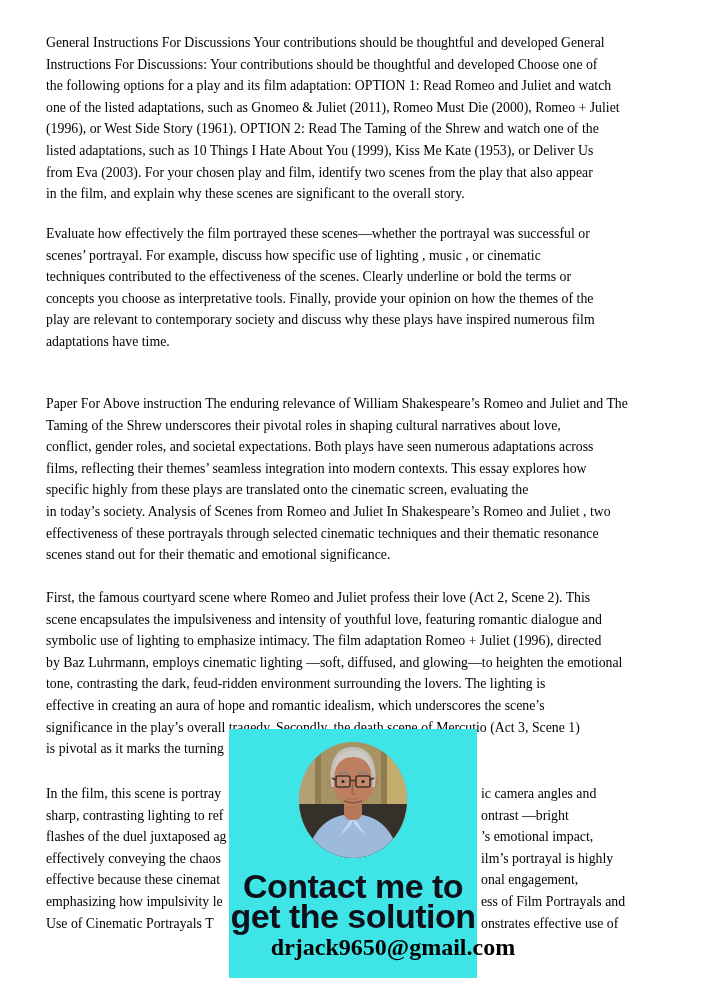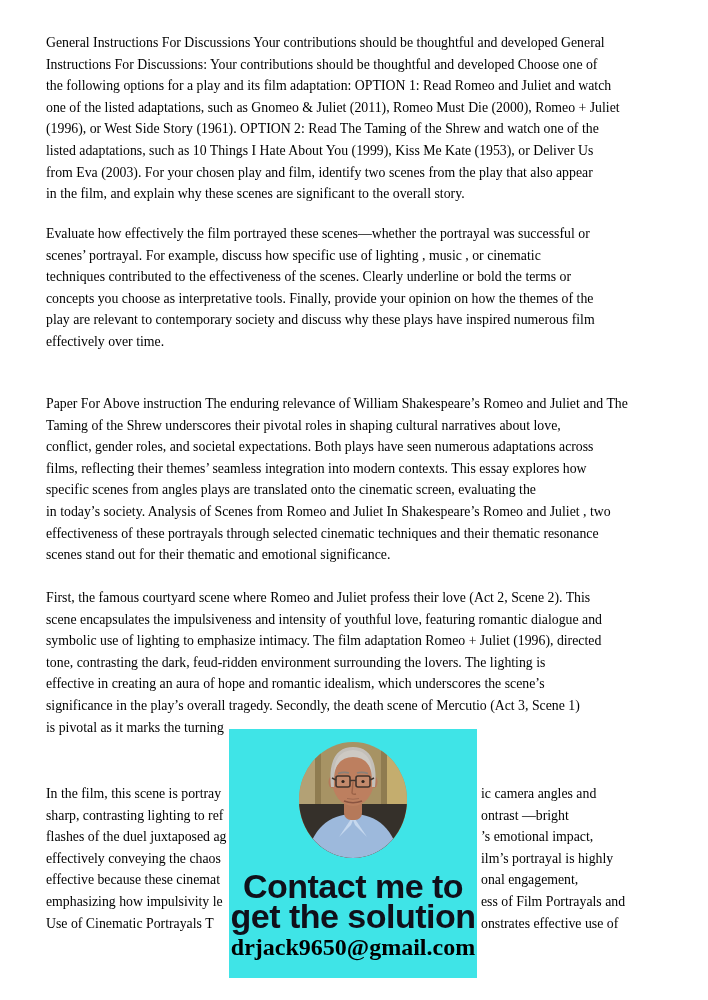--- a/index.html
+++ b/index.html
@@ -12,21 +12,21 @@
   .rfrag{position:absolute;left:435px;top:0;}
   .overlay{position:absolute;left:229px;top:729px;width:248px;height:249px;
            text-align:center;}
   .avatar{position:absolute;top:13px;left:50%;transform:translateX(-50%);
           width:108px;height:116px;}
   .heading{position:absolute;top:142px;left:0;width:100%;
            font-family:"Liberation Sans", sans-serif;font-weight:bold;
            font-size:34px;line-height:30px;letter-spacing:-0.5px;}
   .email{position:absolute;top:205px;left:0;width:100%;
          font-family:"Liberation Serif", serif;font-weight:bold;font-size:24px;
-         line-height:26px;}
+         line-height:26px;padding-left:40px;}
 </style>
 </head>
 <body>
 
 <div class="page" style="background: rgb(255, 255, 255);">
 
   <div id="paragraphs">
       <div class="para" style="top: 32px;">
         <div class="line">General Instructions For Discussions Your contributions should be thoughtful and developed General</div>
         <div class="line">Instructions For Discussions: Your contributions should be thoughtful and developed Choose one of</div>
@@ -36,36 +36,37 @@
         <div class="line">listed adaptations, such as 10 Things I Hate About You (1999), Kiss Me Kate (1953), or Deliver Us</div>
         <div class="line">from Eva (2003). For your chosen play and film, identify two scenes from the play that also appear</div>
         <div class="line">in the film, and explain why these scenes are significant to the overall story.</div>
       </div>
       <div class="para" style="top: 223px;">
         <div class="line">Evaluate how effectively the film portrayed these scenes—whether the portrayal was successful or</div>
         <div class="line">scenes’ portrayal. For example, discuss how specific use of lighting , music , or cinematic</div>
         <div class="line">techniques contributed to the effectiveness of the scenes. Clearly underline or bold the terms or</div>
         <div class="line">concepts you choose as interpretative tools. Finally, provide your opinion on how the themes of the</div>
         <div class="line">play are relevant to contemporary society and discuss why these plays have inspired numerous film</div>
-        <div class="line">effectively over time.</div>
+        <div class="line">adaptations have time.</div>
       </div>
       <div class="para" style="top: 393px;">
         <div class="line">Paper For Above instruction The enduring relevance of William Shakespeare’s Romeo and Juliet and The</div>
         <div class="line">Taming of the Shrew underscores their pivotal roles in shaping cultural narratives about love,</div>
         <div class="line">conflict, gender roles, and societal expectations. Both plays have seen numerous adaptations across</div>
         <div class="line">films, reflecting their themes’ seamless integration into modern contexts. This essay explores how</div>
-        <div class="line">specific scenes from angles plays are translated onto the cinematic screen, evaluating the</div>
+        <div class="line">specific highly from these plays are translated onto the cinematic screen, evaluating the</div>
         <div class="line">in today’s society. Analysis of Scenes from Romeo and Juliet In Shakespeare’s Romeo and Juliet , two</div>
         <div class="line">effectiveness of these portrayals through selected cinematic techniques and their thematic resonance</div>
         <div class="line">scenes stand out for their thematic and emotional significance.</div>
       </div>
       <div class="para" style="top: 587px;">
         <div class="line">First, the famous courtyard scene where Romeo and Juliet profess their love (Act 2, Scene 2). This</div>
         <div class="line">scene encapsulates the impulsiveness and intensity of youthful love, featuring romantic dialogue and</div>
         <div class="line">symbolic use of lighting to emphasize intimacy. The film adaptation Romeo + Juliet (1996), directed</div>
+        <div class="line">by Baz Luhrmann, employs cinematic lighting —soft, diffused, and glowing—to heighten the emotional</div>
         <div class="line">tone, contrasting the dark, feud-ridden environment surrounding the lovers. The lighting is</div>
         <div class="line">effective in creating an aura of hope and romantic idealism, which underscores the scene’s</div>
         <div class="line">significance in the play’s overall tragedy. Secondly, the death scene of Mercutio (Act 3, Scene 1)</div>
         <div class="line">is pivotal as it marks the turning</div>
       </div>
       <div class="para" style="top: 783px;">
         <div class="line"><span>In the film, this scene is portray</span><span class="rfrag">ic camera angles and</span></div>
         <div class="line"><span>sharp, contrasting lighting to ref</span><span class="rfrag">ontrast —bright</span></div>
         <div class="line"><span>flashes of the duel juxtaposed ag</span><span class="rfrag">’s emotional impact,</span></div>
         <div class="line"><span>effectively conveying the chaos</span><span class="rfrag">ilm’s portrayal is highly</span></div>

